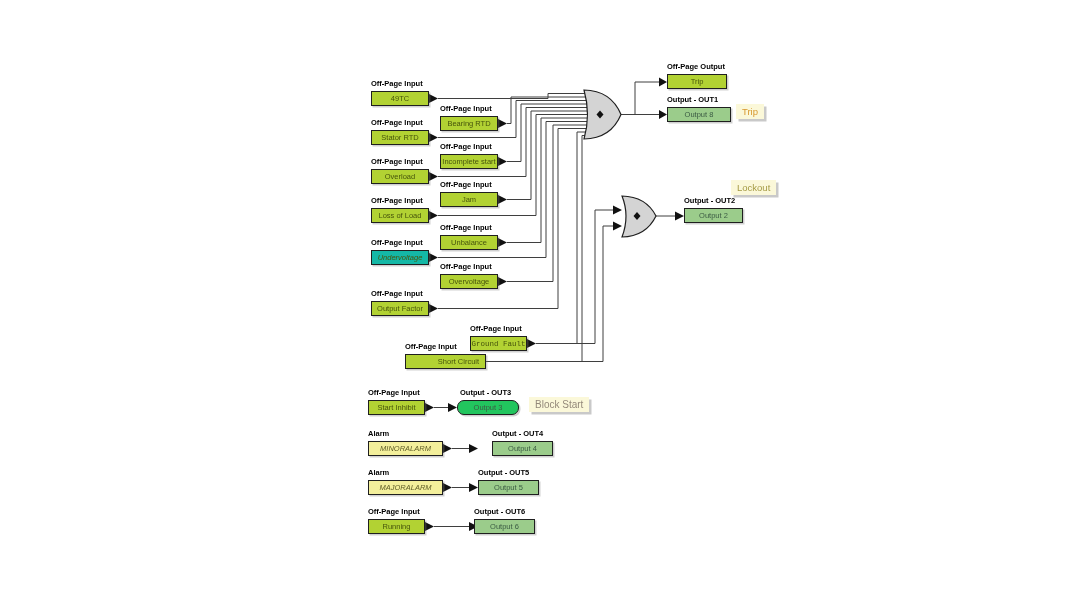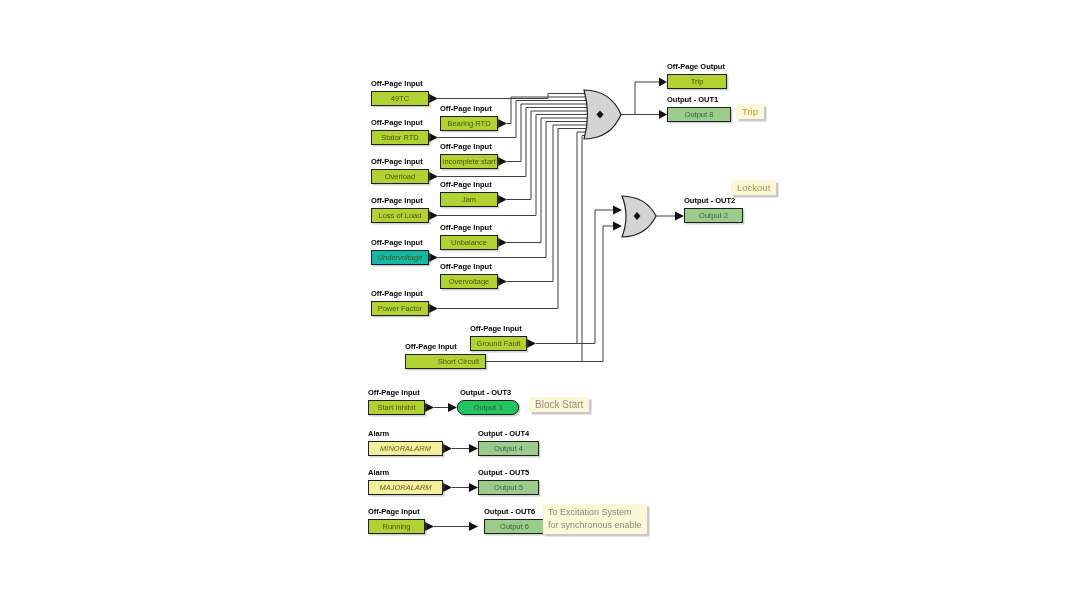--- a/index.html
+++ b/index.html
@@ -114,21 +114,21 @@
   <div class="node" style="left:371px;top:196px">
     <div class="lbl">Off-Page Input</div>
     <div class="box green" style="width: 56px; background: rgb(178, 210, 51);">Loss of Load</div>
   </div>
   <div class="node" style="left:371px;top:238px">
     <div class="lbl">Off-Page Input</div>
     <div class="box green" style="width: 56px; background: #14b8a6; font-style: italic;">Undervoltage</div>
   </div>
   <div class="node" style="left:371px;top:289px">
     <div class="lbl">Off-Page Input</div>
-    <div class="box green" style="width: 56px; background: rgb(178, 210, 51);">Power Factor</div>
+    <div class="box green" style="width: 56px; background: rgb(178, 210, 51);">Output Factor</div>
   </div>
 
   <div class="node" style="left:440px;top:104px">
     <div class="lbl">Off-Page Input</div>
     <div class="box green" style="width: 56px; background: rgb(178, 210, 51);">Bearing RTD</div>
   </div>
   <div class="node" style="left:440px;top:142px">
     <div class="lbl">Off-Page Input</div>
     <div class="box green" style="width: 56px; background: rgb(178, 210, 51);">Incomplete start</div>
   </div>
@@ -139,21 +139,21 @@
   <div class="node" style="left:440px;top:223px">
     <div class="lbl">Off-Page Input</div>
     <div class="box green" style="width: 56px; background: rgb(178, 210, 51);">Unbalance</div>
   </div>
   <div class="node" style="left:440px;top:262px">
     <div class="lbl">Off-Page Input</div>
     <div class="box green" style="width: 56px; background: rgb(178, 210, 51);">Overvoltage</div>
   </div>
   <div class="node" style="left:470px;top:324px">
     <div class="lbl">Off-Page Input</div>
-    <div class="box green" style="width: 55px; background: rgb(178, 210, 51);">Ground Fault</div>
+    <div class="box green" style="width: 55px; background: rgb(178, 210, 51); font-family: Liberation Mono, monospace;">Ground Fault</div>
   </div>
   <div class="node" style="left:405px;top:342px">
     <div class="lbl">Off-Page Input</div>
     <div class="box green" style="width: 53px; background: rgb(178, 210, 51); padding-left: 26px;">Short Circuit</div>
   </div>
 
   <div class="node" style="left:667px;top:62px">
     <div class="lbl">Off-Page Output</div>
     <div class="box green" style="width: 58px; background: rgb(178, 210, 51);">Trip</div>
   </div>
@@ -172,44 +172,40 @@
   </div>
   <div class="node" style="left:457px;top:388px">
     <div class="lbl" style="padding-left:3px">Output - OUT3</div>
     <div class="box outp" style="width: 60px; background: #22c55e; border-radius: 7px;">Output 3</div>
   </div>
 
   <div class="node" style="left:368px;top:429px">
     <div class="lbl">Alarm</div>
     <div class="box alarm" style="width: 73px; background: rgb(243, 239, 155);">MINORALARM</div>
   </div>
-  <div class="node" style="left:478px;top:429px">
+  <div class="node" style="left:492px;top:429px">
     <div class="lbl">Output - OUT4</div>
     <div class="box outp" style="width: 59px; background: rgb(155, 204, 139);">Output 4</div>
   </div>
 
   <div class="node" style="left:368px;top:468px">
     <div class="lbl">Alarm</div>
     <div class="box alarm" style="width: 73px; background: rgb(243, 239, 155);">MAJORALARM</div>
   </div>
   <div class="node" style="left:478px;top:468px">
     <div class="lbl">Output - OUT5</div>
     <div class="box outp" style="width: 59px; background: rgb(155, 204, 139);">Output 5</div>
   </div>
 
   <div class="node" style="left:368px;top:507px">
     <div class="lbl">Off-Page Input</div>
     <div class="box green" style="width: 55px; background: rgb(178, 210, 51);">Running</div>
   </div>
-  <div class="node" style="left:484px;top:507px">
+  <div class="node" style="left:474px;top:507px">
     <div class="lbl">Output - OUT6</div>
     <div class="box outp" style="width: 59px; background: rgb(155, 204, 139);">Output 6</div>
   </div>
 
   <div class="note" style="left: 736px; top: 104px; color: rgb(216, 152, 46);">Trip</div>
   <div class="note" style="left: 731px; top: 180px; color: rgb(165, 155, 69);">Lockout</div>
   <div class="note" style="left: 529px; top: 397px; font-size: 10px; color: rgb(148, 137, 122);">Block Start</div>
-  <div class="note two-line" style="left:543px;top:504px">
-    <div style="color: rgb(139, 137, 124);">To Excitation System</div>
-    <div style="color: rgb(139, 137, 124);">for synchronous enable</div>
-  </div>
 
 </div>
 
 </body></html>

